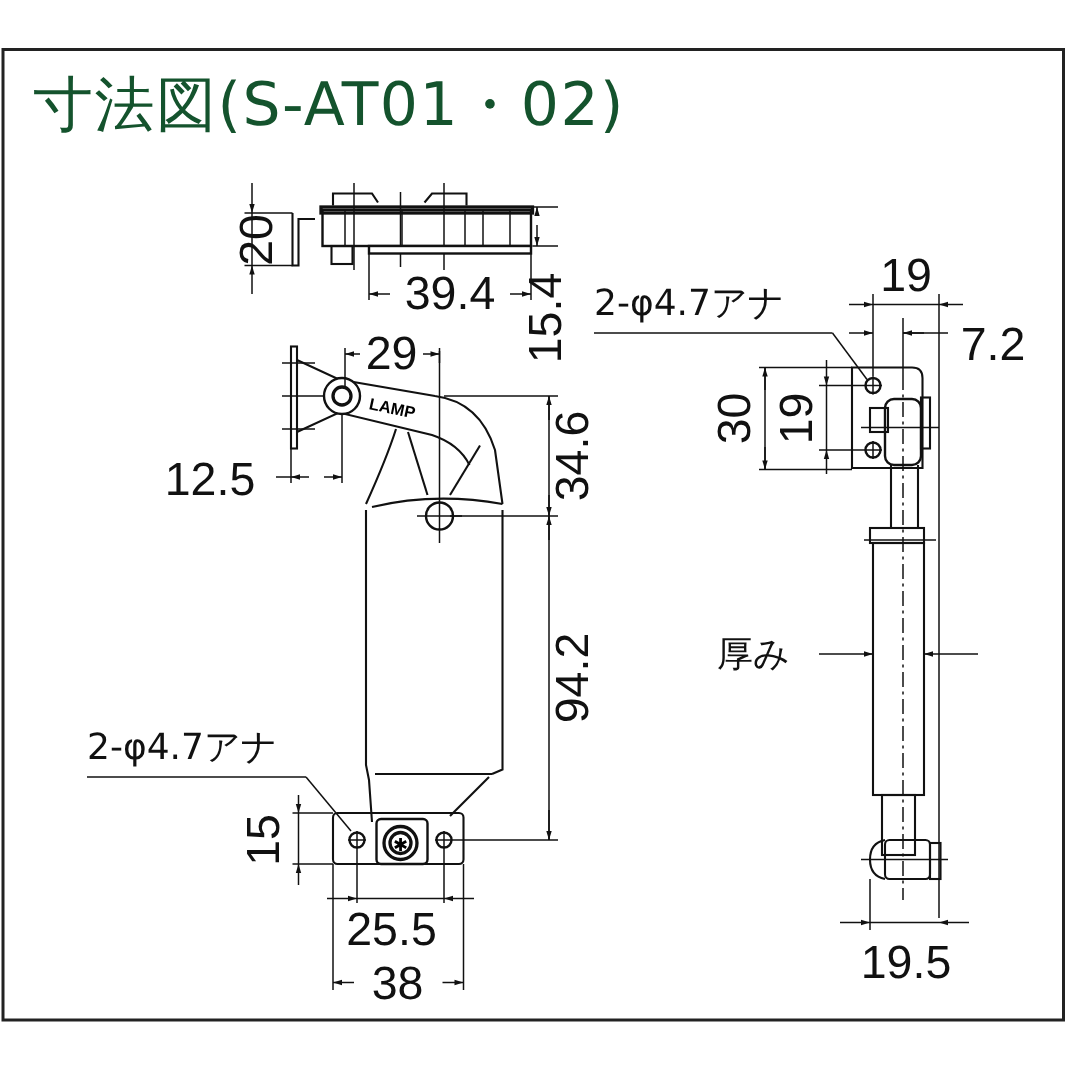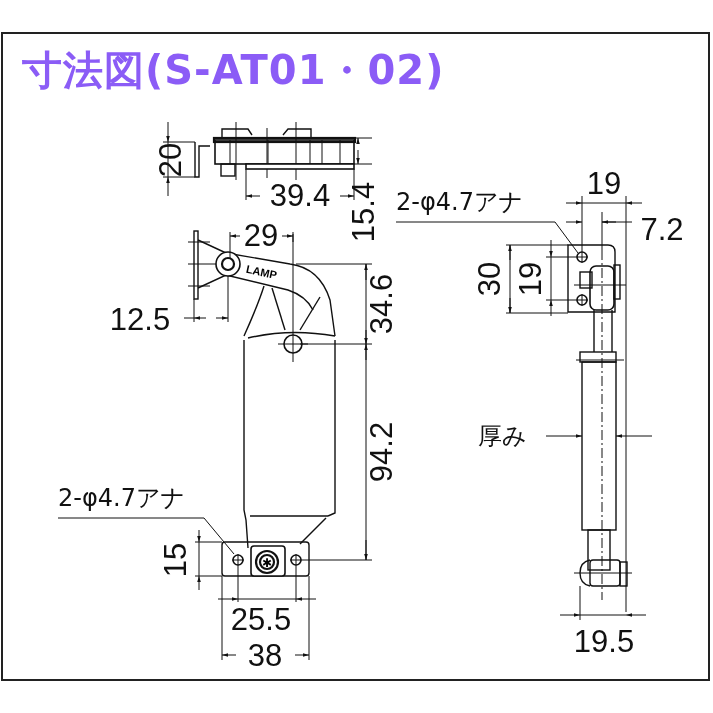--- a/index.html
+++ b/index.html
@@ -1,18 +1,18 @@
 <!DOCTYPE html>
 <html><head>
   <meta charset="utf-8">
   <style>
     html, body { margin: 0; padding: 0; background: #ffffff; }
     body { width: 713px; height: 713px; position: relative; overflow: hidden; font-family: "DejaVu Sans", sans-serif; }
     .frame { position: absolute; left: 1px; top: 32px; width: 709px; height: 649px; border: 2px solid #222; box-sizing: border-box; background: #fff; }
-    .title { position: absolute; left: 22px; top: 50px; font-size: 40px; font-weight: 700; color: #8b5cf6; letter-spacing: 1px; font-family: "DejaVu Sans", sans-serif; line-height: 1; }
+    .title { position: absolute; left: 22px; top: 50px; font-size: 40px; font-weight: 400; color: #14532d; letter-spacing: 1px; font-family: "DejaVu Sans", sans-serif; line-height: 1; }
     svg { position: absolute; left: 0; top: 0; }
     .dim { font-family: "Liberation Sans", sans-serif; font-size: 31px; fill: #111; }
     .note { font-family: "DejaVu Sans", sans-serif; font-size: 24px; fill: #111; }
     .ln { stroke: #111; stroke-width: 1.4; fill: none; }
     .lt { stroke: #111; stroke-width: 1; fill: none; }
     .lb { stroke: #111; stroke-width: 2.2; fill: none; }
     .fl { fill: #fff; stroke: #111; stroke-width: 1.6; }
     .dash { stroke: #111; stroke-width: 1; stroke-dasharray: 10 3 2 3; fill: none; }
   </style>
 </head>

